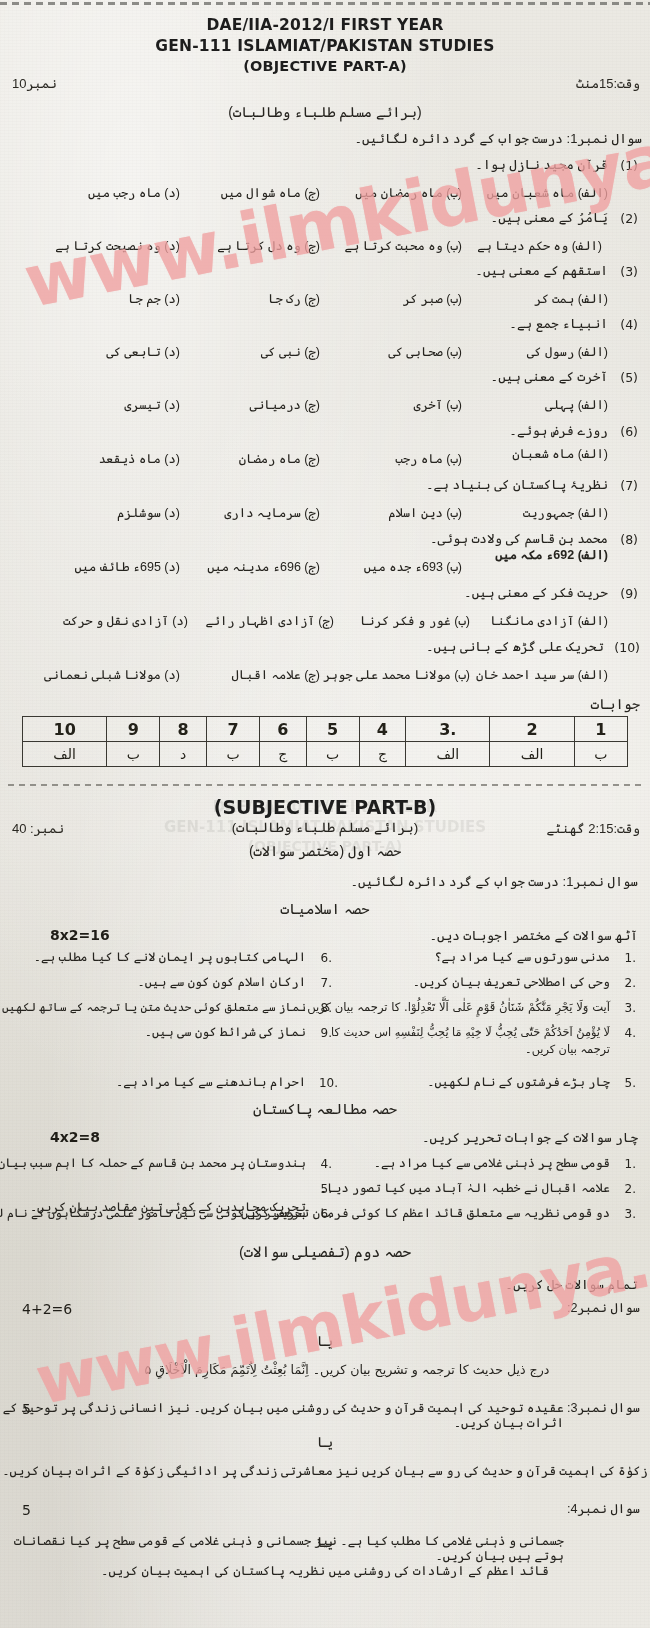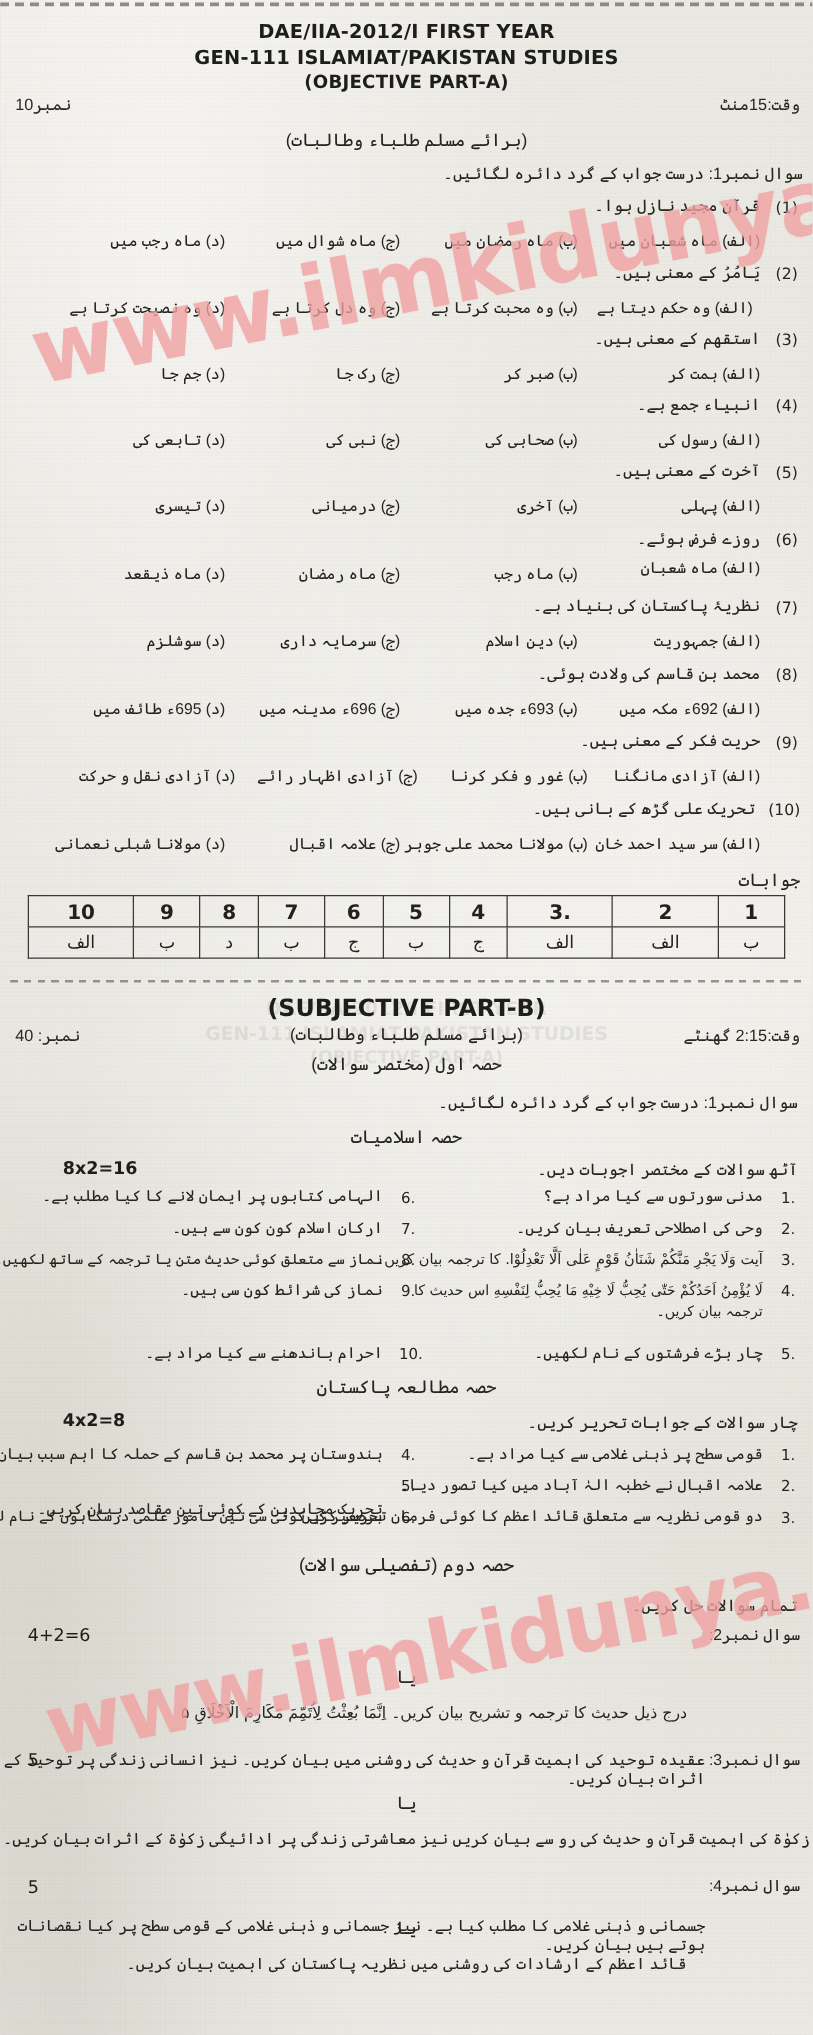--- a/index.html
+++ b/index.html
@@ -214,21 +214,21 @@
 
   <div class="q-num" style="right:12px; top:478px;">(7)</div>
   <div class="q-stem" style="right:42px; top:477px;">نظریۂ پاکستان کی بنیاد ہے۔</div>
   <div class="opt" style="right:42px;  top:505px;">(الف)  جمہوریت</div>
   <div class="opt" style="right:188px; top:505px;">(ب)   دین اسلام</div>
   <div class="opt" style="right:330px; top:505px;">(ج)  سرمایہ داری</div>
   <div class="opt" style="right:470px; top:505px;">(د)  سوشلزم</div>
 
   <div class="q-num" style="right:12px; top:532px;">(8)</div>
   <div class="q-stem" style="right:42px; top:531px;">محمد بن قاسم کی ولادت ہوئی۔</div>
-  <div class="opt" style="right:42px;  top:559px;">(الف)  692ء مکہ میں</div>
+  <div class="opt" style="right:42px;  top:547px;font-weight:bold;">(الف)  692ء مکہ میں</div>
   <div class="opt" style="right:188px; top:559px;">(ب)   693ء جدہ میں</div>
   <div class="opt" style="right:330px; top:559px;">(ج)  696ء مدینہ میں</div>
   <div class="opt" style="right:470px; top:559px;">(د)  695ء طائف میں</div>
 
   <div class="q-num" style="right:12px; top:586px;">(9)</div>
   <div class="q-stem" style="right:42px; top:585px;">حریت فکر کے معنی ہیں۔</div>
   <div class="opt" style="right:42px;  top:613px;">(الف)  آزادی مانگنا</div>
   <div class="opt" style="right:180px; top:613px;">(ب)   غور و فکر کرنا</div>
   <div class="opt" style="right:316px; top:613px;">(ج)  آزادی اظہار رائے</div>
   <div class="opt" style="right:462px; top:613px;">(د)  آزادی نقل و حرکت</div>

